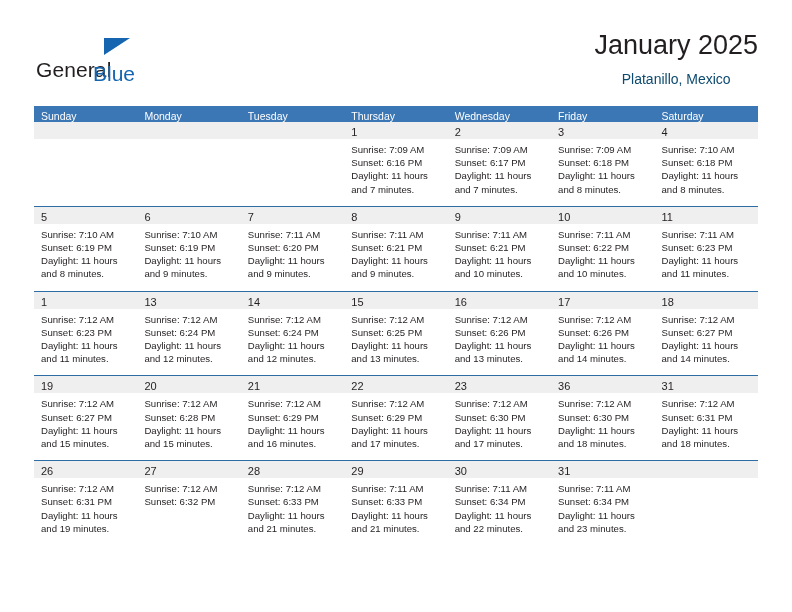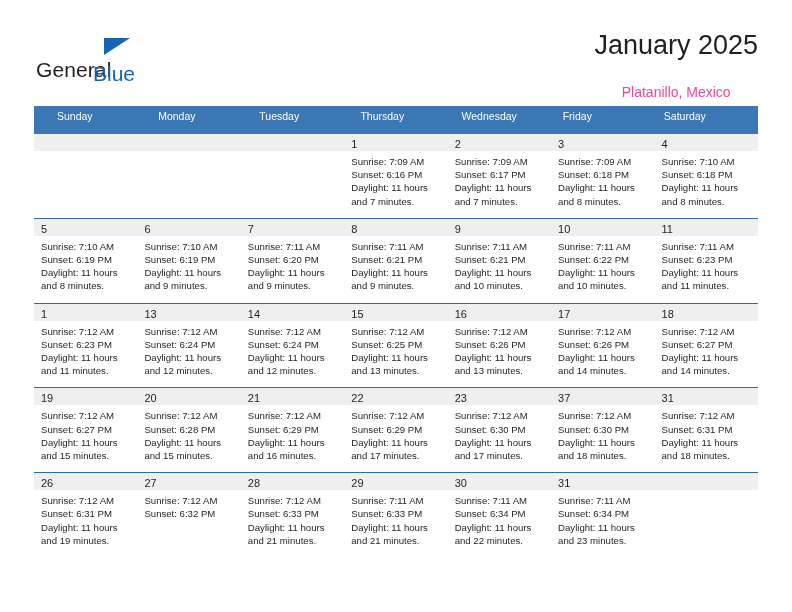--- a/index.html
+++ b/index.html
@@ -73,39 +73,38 @@
     top: 0;
     text-align: center;
   }
   .cal-title {
     font-size: 27px;
     color: #231f20;
     line-height: 34px;
     white-space: nowrap;
   }
   .cal-subtitle {
-    margin-top: 21px;
+    margin-top: 8px;
     font-size: 14px;
-    color: #ec4899;
+    color: #0c4a6e;
     line-height: 18px;
     white-space: nowrap;
   }
 
   
   .calendar {
     position: absolute;
     left: 34px;
     top: 106px;
     width: 724px;
   }
   .weekday-row {
     display: flex;
     background: #3b76b5;
-    height: 28px;
-    padding-left: 16px;
+    height: 16px;
   }
   .weekday {
     flex: 1 1 0;
     color: #ffffff;
     font-size: 10.5px;
     line-height: 20px;
     padding-left: 7px;
     box-sizing: border-box;
     white-space: nowrap;
   }
@@ -386,21 +385,21 @@
           </div>
           <div class="day-cell">
             <div class="daynum-band"><span class="daynum">23</span></div>
             <div class="cell-body">
               <div class="cell-line">Sunrise: 7:12 AM</div>
               <div class="cell-line">Sunset: 6:30 PM</div>
               <div class="cell-line wrap">Daylight: 11 hours and 17 minutes.</div>
             </div>
           </div>
           <div class="day-cell">
-            <div class="daynum-band"><span class="daynum">37</span></div>
+            <div class="daynum-band"><span class="daynum">36</span></div>
             <div class="cell-body">
               <div class="cell-line">Sunrise: 7:12 AM</div>
               <div class="cell-line">Sunset: 6:30 PM</div>
               <div class="cell-line wrap">Daylight: 11 hours and 18 minutes.</div>
             </div>
           </div>
           <div class="day-cell">
             <div class="daynum-band"><span class="daynum">31</span></div>
             <div class="cell-body">
               <div class="cell-line">Sunrise: 7:12 AM</div>

